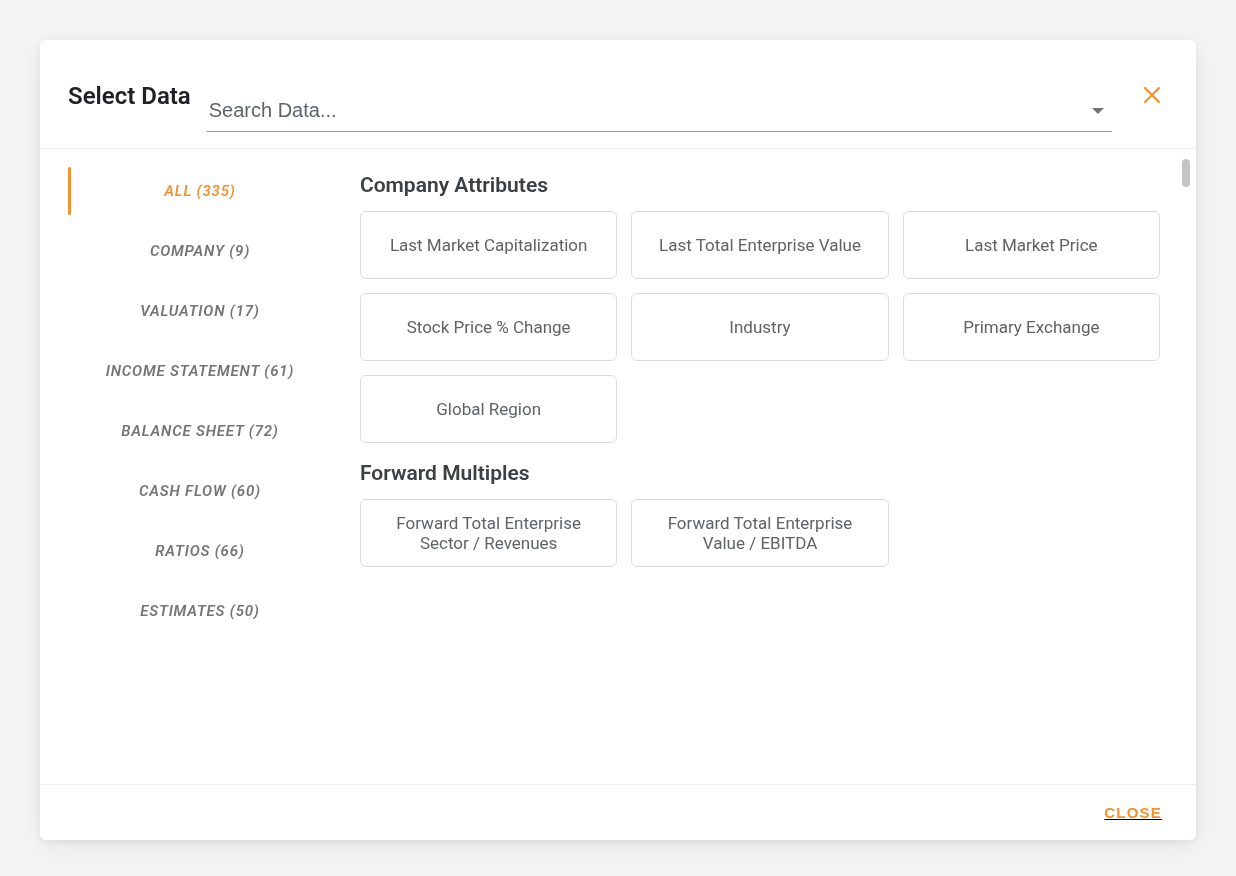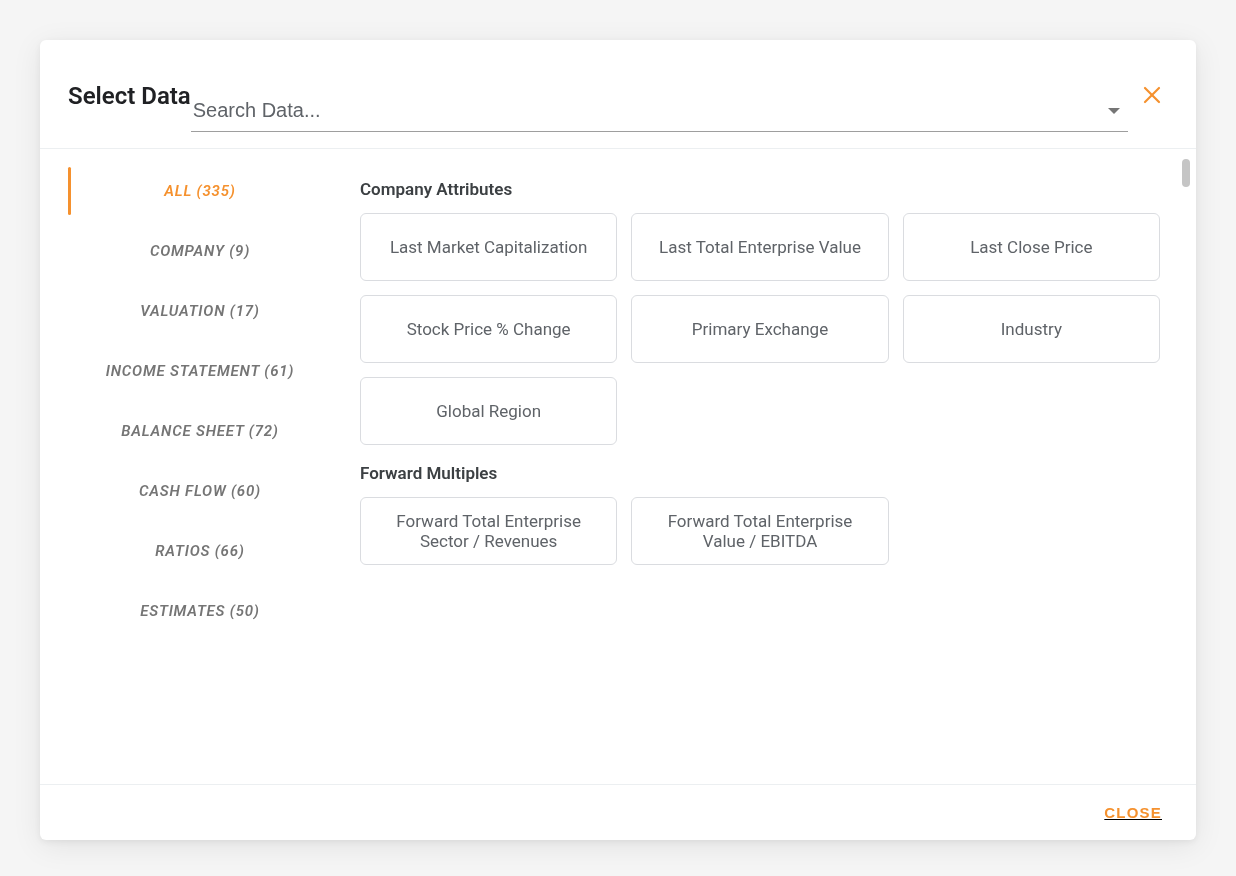--- a/index.html
+++ b/index.html
@@ -28,20 +28,21 @@
     display: flex;
     flex-direction: column;
     overflow: hidden;
   }
   
   .modal-header {
     display: flex;
     align-items: center;
     padding: 20px 28px 16px 28px;
     border-bottom: 1px solid #eceff1;
+    gap: 16px;
   }
   .modal-title {
     font-size: 24px;
     font-weight: 600;
     color: #202124;
     white-space: nowrap;
   }
   .search-wrap {
     flex: 1;
     position: relative;
@@ -121,24 +122,24 @@
     width: 3px;
     background: #f5912e;
     border-radius: 2px;
   }
   .content-area {
     flex: 1;
     overflow-y: auto;
     padding: 22px 36px 22px 0;
   }
   .section-title {
-    font-size: 17px;
+    font-size: 21px;
     font-weight: 600;
     color: #3c4043;
-    margin: 8px 0 14px 0;
+    margin: 2px 0 14px 0;
   }
   .chip-grid {
     display: grid;
     grid-template-columns: 1fr 1fr 1fr;
     gap: 14px;
     margin-bottom: 18px;
   }
   .chip {
     border: 1px solid #dadce0;
     border-radius: 6px;
@@ -234,24 +235,24 @@
           <span class="cat-label">ESTIMATES (50)</span>
         </div>
       </div>
 
       <div class="content-area">
 
         <div class="section-title">Company Attributes</div>
         <div class="chip-grid">
           <div class="chip">Last Market Capitalization</div>
           <div class="chip">Last Total Enterprise Value</div>
-          <div class="chip">Last Close Price</div>
+          <div class="chip">Last Market Price</div>
           <div class="chip">Stock Price % Change</div>
+          <div class="chip">Industry</div>
           <div class="chip">Primary Exchange</div>
-          <div class="chip">Industry</div>
           <div class="chip">Global Region</div>
         </div>
 
         <div class="section-title">Forward Multiples</div>
         <div class="chip-grid">
           <div class="chip">Forward Total Enterprise Sector / Revenues</div>
           <div class="chip">Forward Total Enterprise Value / EBITDA</div>
         </div>
 
       </div>

